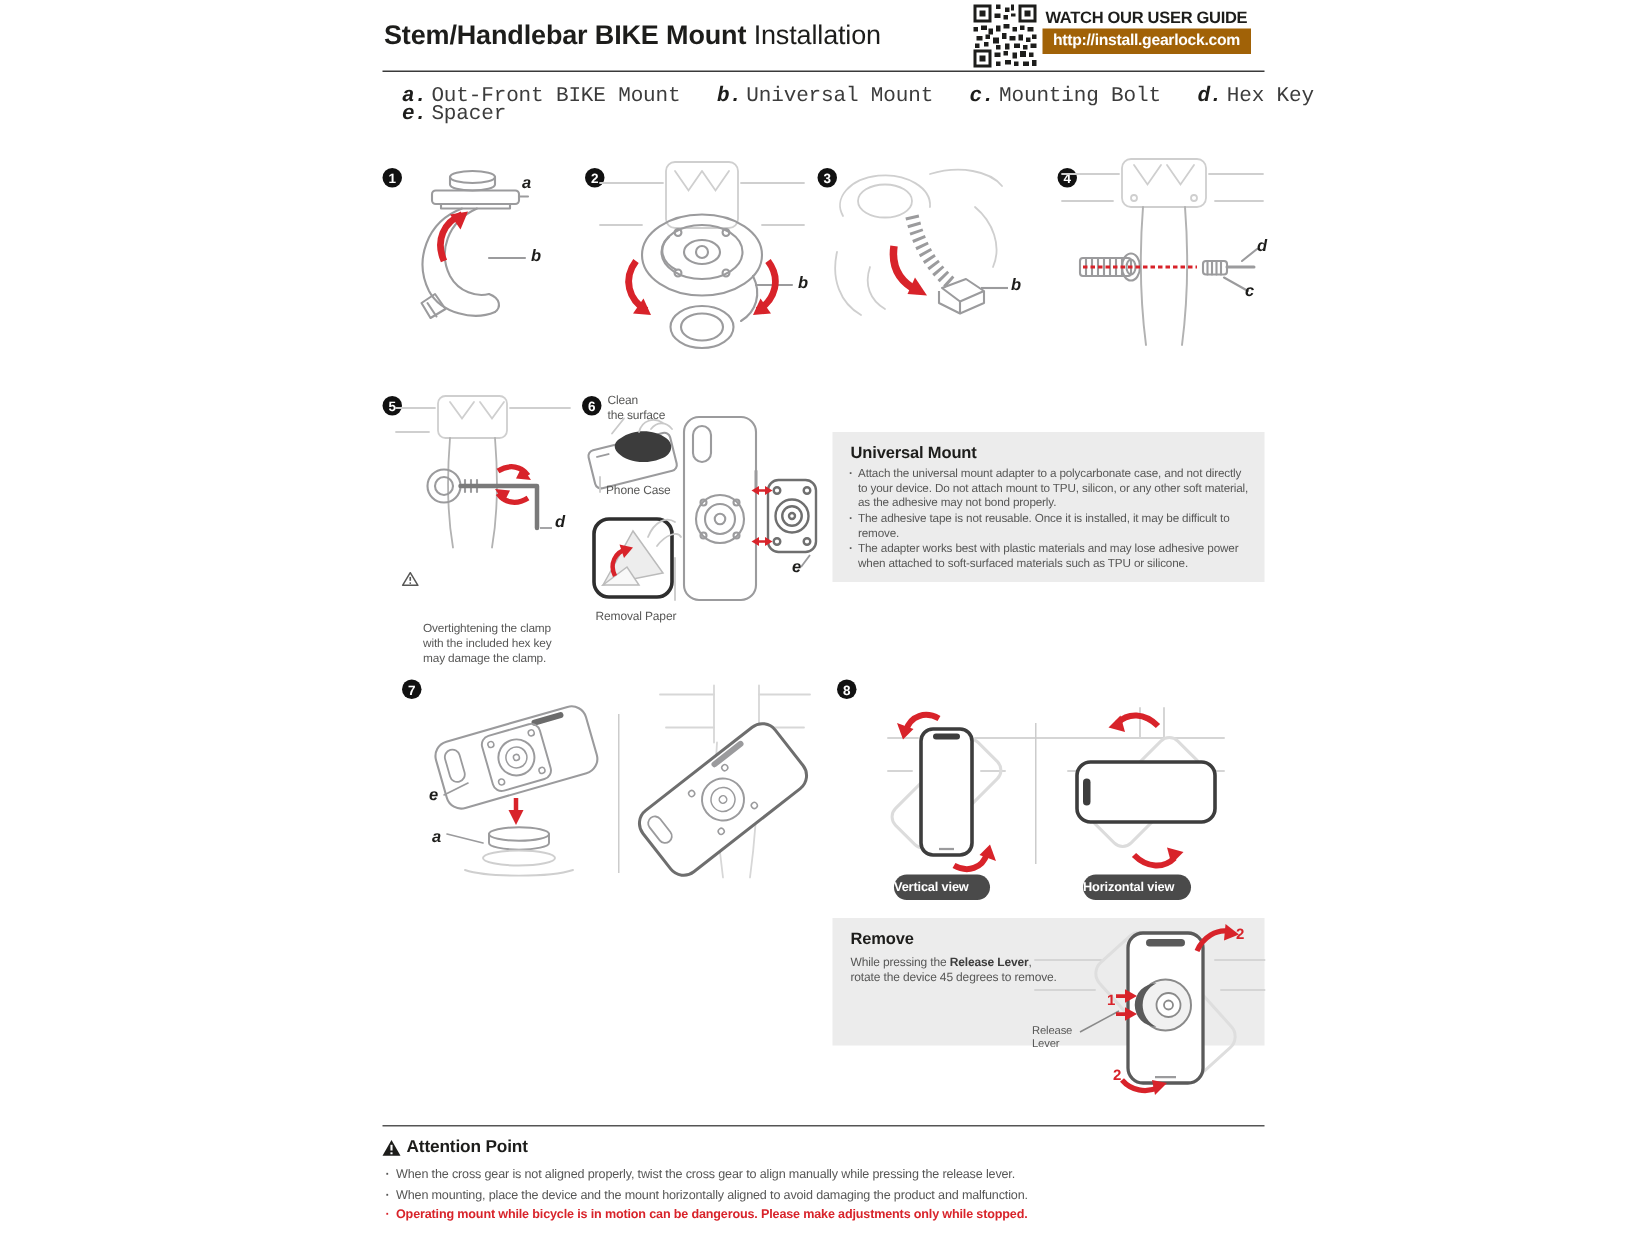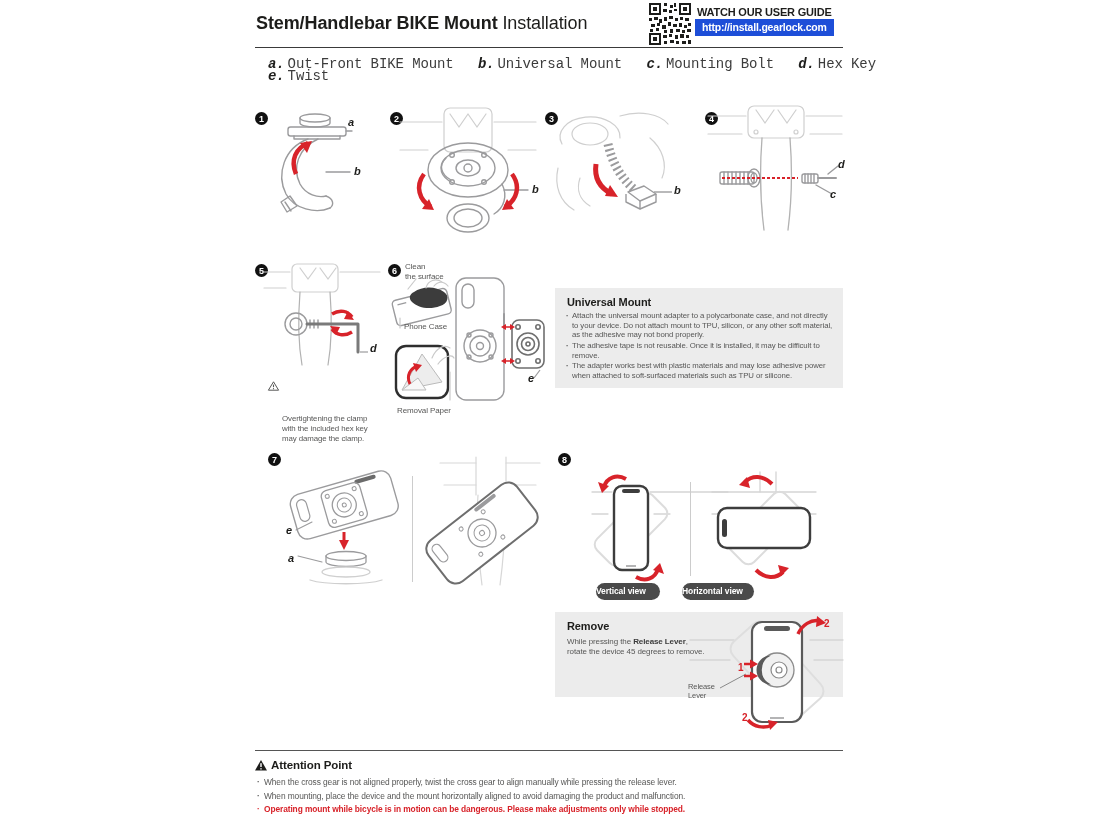--- a/index.html
+++ b/index.html
@@ -4,21 +4,21 @@
 <style>
   html,body{margin:0;padding:0;background:#fff;}
   .page{position:relative;width:1100px;height:825px;background:#ffffff;overflow:hidden;
         font-family:"Liberation Sans",sans-serif;color:#1d1d1b;letter-spacing:-0.1px;}
   .abs{position:absolute;}
   .pre{white-space:pre-line;}
   
   .title{font-size:18px;color:#1d1d1b;white-space:nowrap;}
   .title b{font-weight:700;}
   .watch{font-size:11px;font-weight:700;color:#1d1d1b;white-space:nowrap;letter-spacing:-0.2px;}
-  .urlbox{background:#1d4ed8;color:#fff;font-size:10.5px;font-weight:700;
+  .urlbox{background:#a16207;color:#fff;font-size:10.5px;font-weight:700;
           padding:2px 7px 3px 7px;white-space:nowrap;letter-spacing:-0.2px;}
   .hr{background:#3a3a3a;height:1px;}
   
   .parts{font-size:14px;color:#3c3c3c;white-space:nowrap;font-family:Liberation Mono, monospace;}
   .parts .item{margin-right:16px;}
   .pletter{font-style:italic;font-weight:700;color:#1d1d1b;margin-right:3px;}
   
   .badge{width:13px;height:13px;border-radius:50%;background:#111;color:#fff;
          font-size:9px;font-weight:700;display:flex;align-items:center;justify-content:center;}
   
@@ -108,21 +108,21 @@
 
   <div class="abs hr" style="left:255px;top:47px;width:588px;"></div>
 
   <div class="abs parts" style="left:268px;top:56px;">
     <span class="item"><span class="pletter">a.</span><span>Out-Front BIKE Mount</span></span>
     <span class="item"><span class="pletter">b.</span><span>Universal Mount</span></span>
     <span class="item"><span class="pletter">c.</span><span>Mounting Bolt</span></span>
     <span class="item"><span class="pletter">d.</span><span>Hex Key</span></span>
   </div>
   <div class="abs parts" style="left:268px;top:68px;">
-    <span class="item"><span class="pletter">e.</span><span>Twist</span></span>
+    <span class="item"><span class="pletter">e.</span><span>Spacer</span></span>
   </div>
 
   <div class="abs badge" style="left:255px;top:112px;">1</div>
   <svg class="abs" style="left:268px;top:110px;" width="126" height="118" viewBox="0 0 126 118">
     <g fill="none" stroke="#9b9b9d" stroke-width="1.4" stroke-linecap="round" stroke-linejoin="round">
       <ellipse cx="47" cy="8" rx="15" ry="4"></ellipse>
       <path d="M32 8v5c0 2.2 6.7 4 15 4s15-1.8 15-4V8"></path>
       <rect x="20" y="17" width="58" height="9" rx="2.5"></rect>
       <path d="M26 26v3h46v-3"></path>
       <path d="M78 21h6"></path>
@@ -399,21 +399,21 @@
     <g transform="rotate(45 54 58)">
       <rect x="37" y="19" width="34" height="78" rx="8" fill="none" stroke="#dcdcdc" stroke-width="2"></rect>
     </g>
     <rect x="8" y="38" width="92" height="40" rx="9" fill="#fff" stroke="#3d3d3d" stroke-width="2.4"></rect>
     <rect x="12" y="49" width="5" height="18" rx="2.5" fill="#3d3d3d"></rect>
     <path d="M62 14C53 5 42 5 35 12" fill="none" stroke="#d8232a" stroke-width="4"></path>
     <polygon points="29,15 40,18 37,7" fill="#d8232a"></polygon>
     <path d="M46 100c9 9 20 9 27 2" fill="none" stroke="#d8232a" stroke-width="4"></path>
     <polygon points="79,98 68,95 71,106" fill="#d8232a"></polygon>
   </svg>
-  <div class="abs pill" style="left:682px;top:583px;width:72px;">Horizontal view</div>
+  <div class="abs pill" style="left:722px;top:583px;width:72px;">Horizontal view</div>
 
   <div class="abs graybox" style="left:555px;top:612px;width:288px;height:85px;">
     <div class="abs boxtitle" style="left:12px;top:8px;">Remove</div>
     <div class="abs small" style="left:12px;top:25px;white-space:nowrap;"><span>While pressing the </span><span style="font-weight:700;color:#3c3c3c;">Release Lever</span><span>,</span></div>
     <div class="abs small" style="left:12px;top:35px;white-space:nowrap;">rotate the device 45 degrees to remove.</div>
   </div>
   <svg class="abs" style="left:690px;top:614px;" width="153" height="117" viewBox="0 0 153 117">
     <g fill="none" stroke="#d5d5d5" stroke-width="1.3" stroke-linecap="round">
       <path d="M0 26h44 M120 26h33 M0 46h40 M124 46h29"></path>
     </g>

